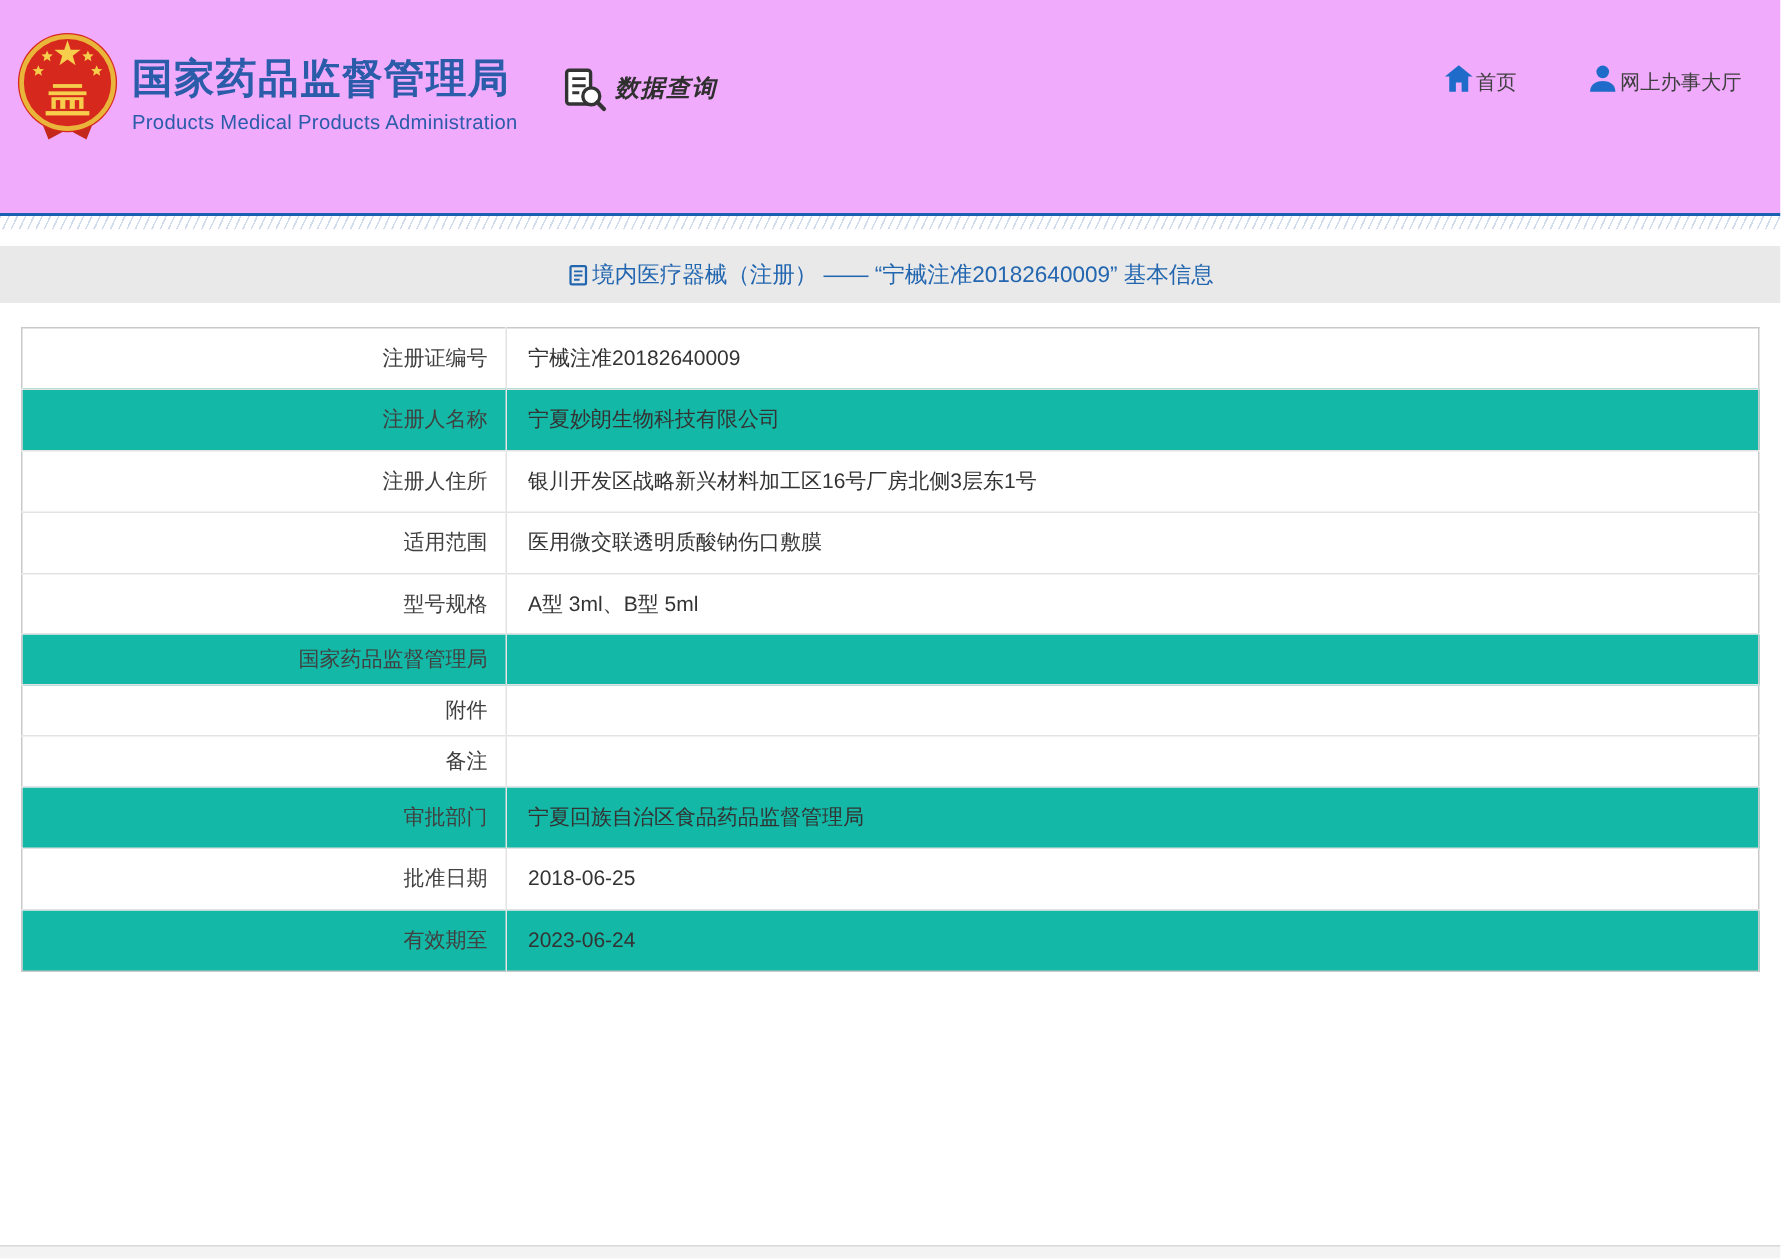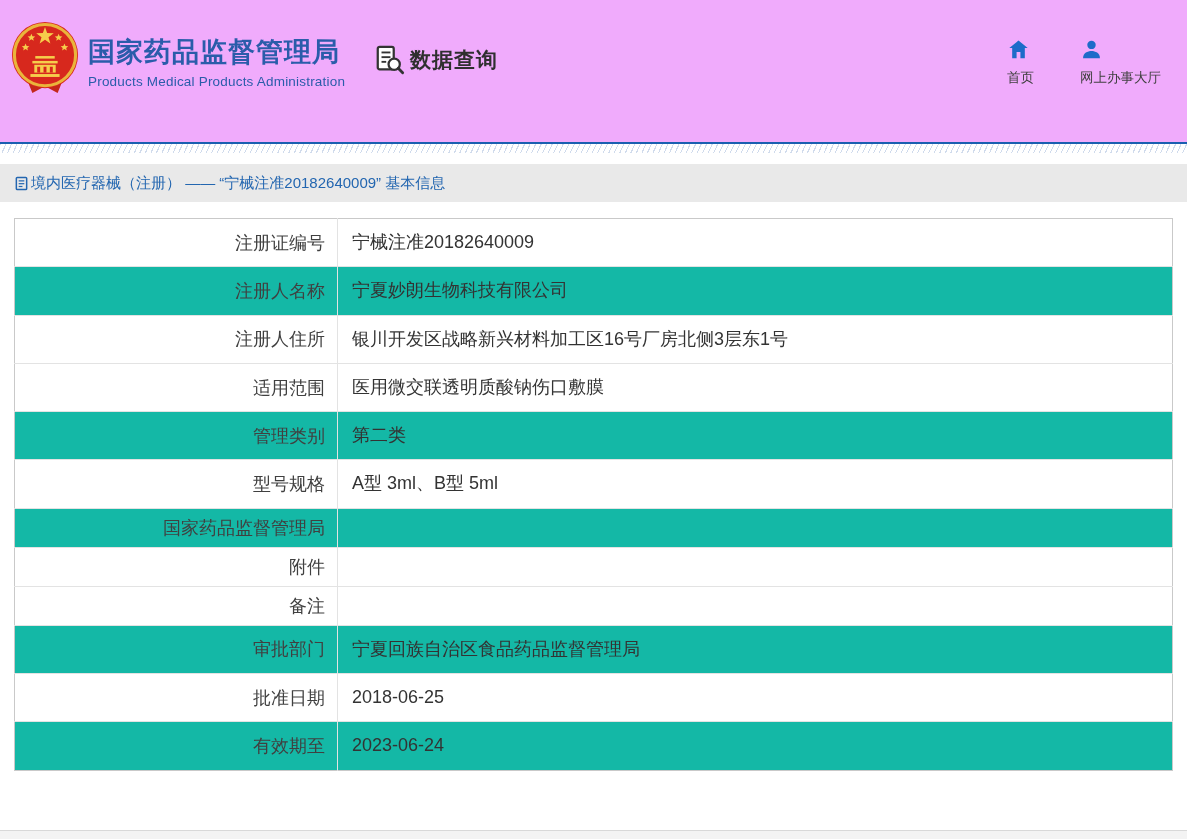--- a/index.html
+++ b/index.html
@@ -7,39 +7,39 @@
     font-family:"Liberation Sans","DejaVu Sans",sans-serif; }
   body { position:relative; }
 
   
   .header { position:relative; height:142px; background:#f0abfc; }
   .logo { position:absolute; left:10px; top:18px; width:70px; height:80px; }
   .title-block { position:absolute; left:88px; top:34px; }
   .title-zh { font-size:27px; font-weight:bold; color:#2a5caa; letter-spacing:1px; }
   .title-en { font-size:13.5px; color:#2a5caa; margin-top:4px; letter-spacing:0.2px; }
   .query-block { position:absolute; left:374px; top:44px; display:flex; align-items:center; gap:5px; cursor:pointer; }
-  .query-label { font-size:21px; color:#2f2f2f; font-weight:600; letter-spacing:1px; }
+  .query-label { font-size:16px; color:#2f2f2f; font-weight:600; letter-spacing:1px;font-style:italic; }
   .top-nav { position:absolute; right:26px; top:38px; display:flex; gap:46px; }
-  .nav-item { display:flex; flex-direction:column; align-items:flex-start; cursor:pointer; }
+  .nav-item { display:flex; flex-direction:row; align-items:flex-end; cursor:pointer; }
   .nav-item .nav-label { margin-top:8px; font-size:13.5px; color:#3f3f3f; white-space:nowrap; }
 
   
   .blue-line { height:2px; background:#1a5fb0; }
   .hatch-strip { height:9px;
     background:repeating-linear-gradient(115deg, rgba(42,92,170,0.22) 0 1px, transparent 1px 5px); }
   .gap-white { height:11px; background:#fff; }
 
   
-  .breadcrumb-bar { height:38px; background:#e9e9e9; display:flex; align-items:center; padding:0 14px; gap:2px; }
+  .breadcrumb-bar { height:38px; background:#e9e9e9; display:flex; align-items:center; padding:0 14px; gap:2px;justify-content:center; }
   .breadcrumb-text { font-size:15px; color:#2366b0; }
 
   
   .table-wrap { margin:16px 14px 0 14px; }
   table.info-table { width:100%; border-collapse:collapse; border:1px solid #c9c9c9; table-layout:fixed; }
-  .info-table td { border-top:1px solid #e3e3e3; font-size:18px; vertical-align:middle; }
+  .info-table td { border-top:1px solid #e3e3e3; font-size:14px; vertical-align:middle; }
   .info-table tr:first-child td { border-top:none; }
   .info-table tr.alt { background:#14b8a6; }
   .label-cell { width:323px; text-align:right; color:#404040; padding:7px 12px 7px 6px;
     border-right:1px solid #e3e3e3; height:34px; }
   .value-cell { color:#333; padding:7px 20px 7px 14px; line-height:1.85; word-break:break-all; }
 
   
   .footer-strip { position:absolute; left:0; bottom:0; width:100%; height:9px;
     background:#f3f3f3; border-top:1px solid #d8d8d8; }
 
@@ -126,24 +126,20 @@
           <td class="value-cell">宁夏妙朗生物科技有限公司</td>
         </tr>
         <tr>
           <td class="label-cell"><span>注册人住所</span></td>
           <td class="value-cell">银川开发区战略新兴材料加工区16号厂房北侧3层东1号</td>
         </tr>
         <tr>
           <td class="label-cell"><span>适用范围</span></td>
           <td class="value-cell">医用微交联透明质酸钠伤口敷膜</td>
         </tr>
-        <tr class="alt">
-          <td class="label-cell"><span>管理类别</span></td>
-          <td class="value-cell">第二类</td>
-        </tr>
         <tr>
           <td class="label-cell"><span>型号规格</span></td>
           <td class="value-cell">A型 3ml、B型 5ml</td>
         </tr>
         <tr class="alt">
           <td class="label-cell"><span>国家药品监督管理局</span></td>
           <td class="value-cell"></td>
         </tr>
         <tr>
           <td class="label-cell"><span>附件</span></td>

